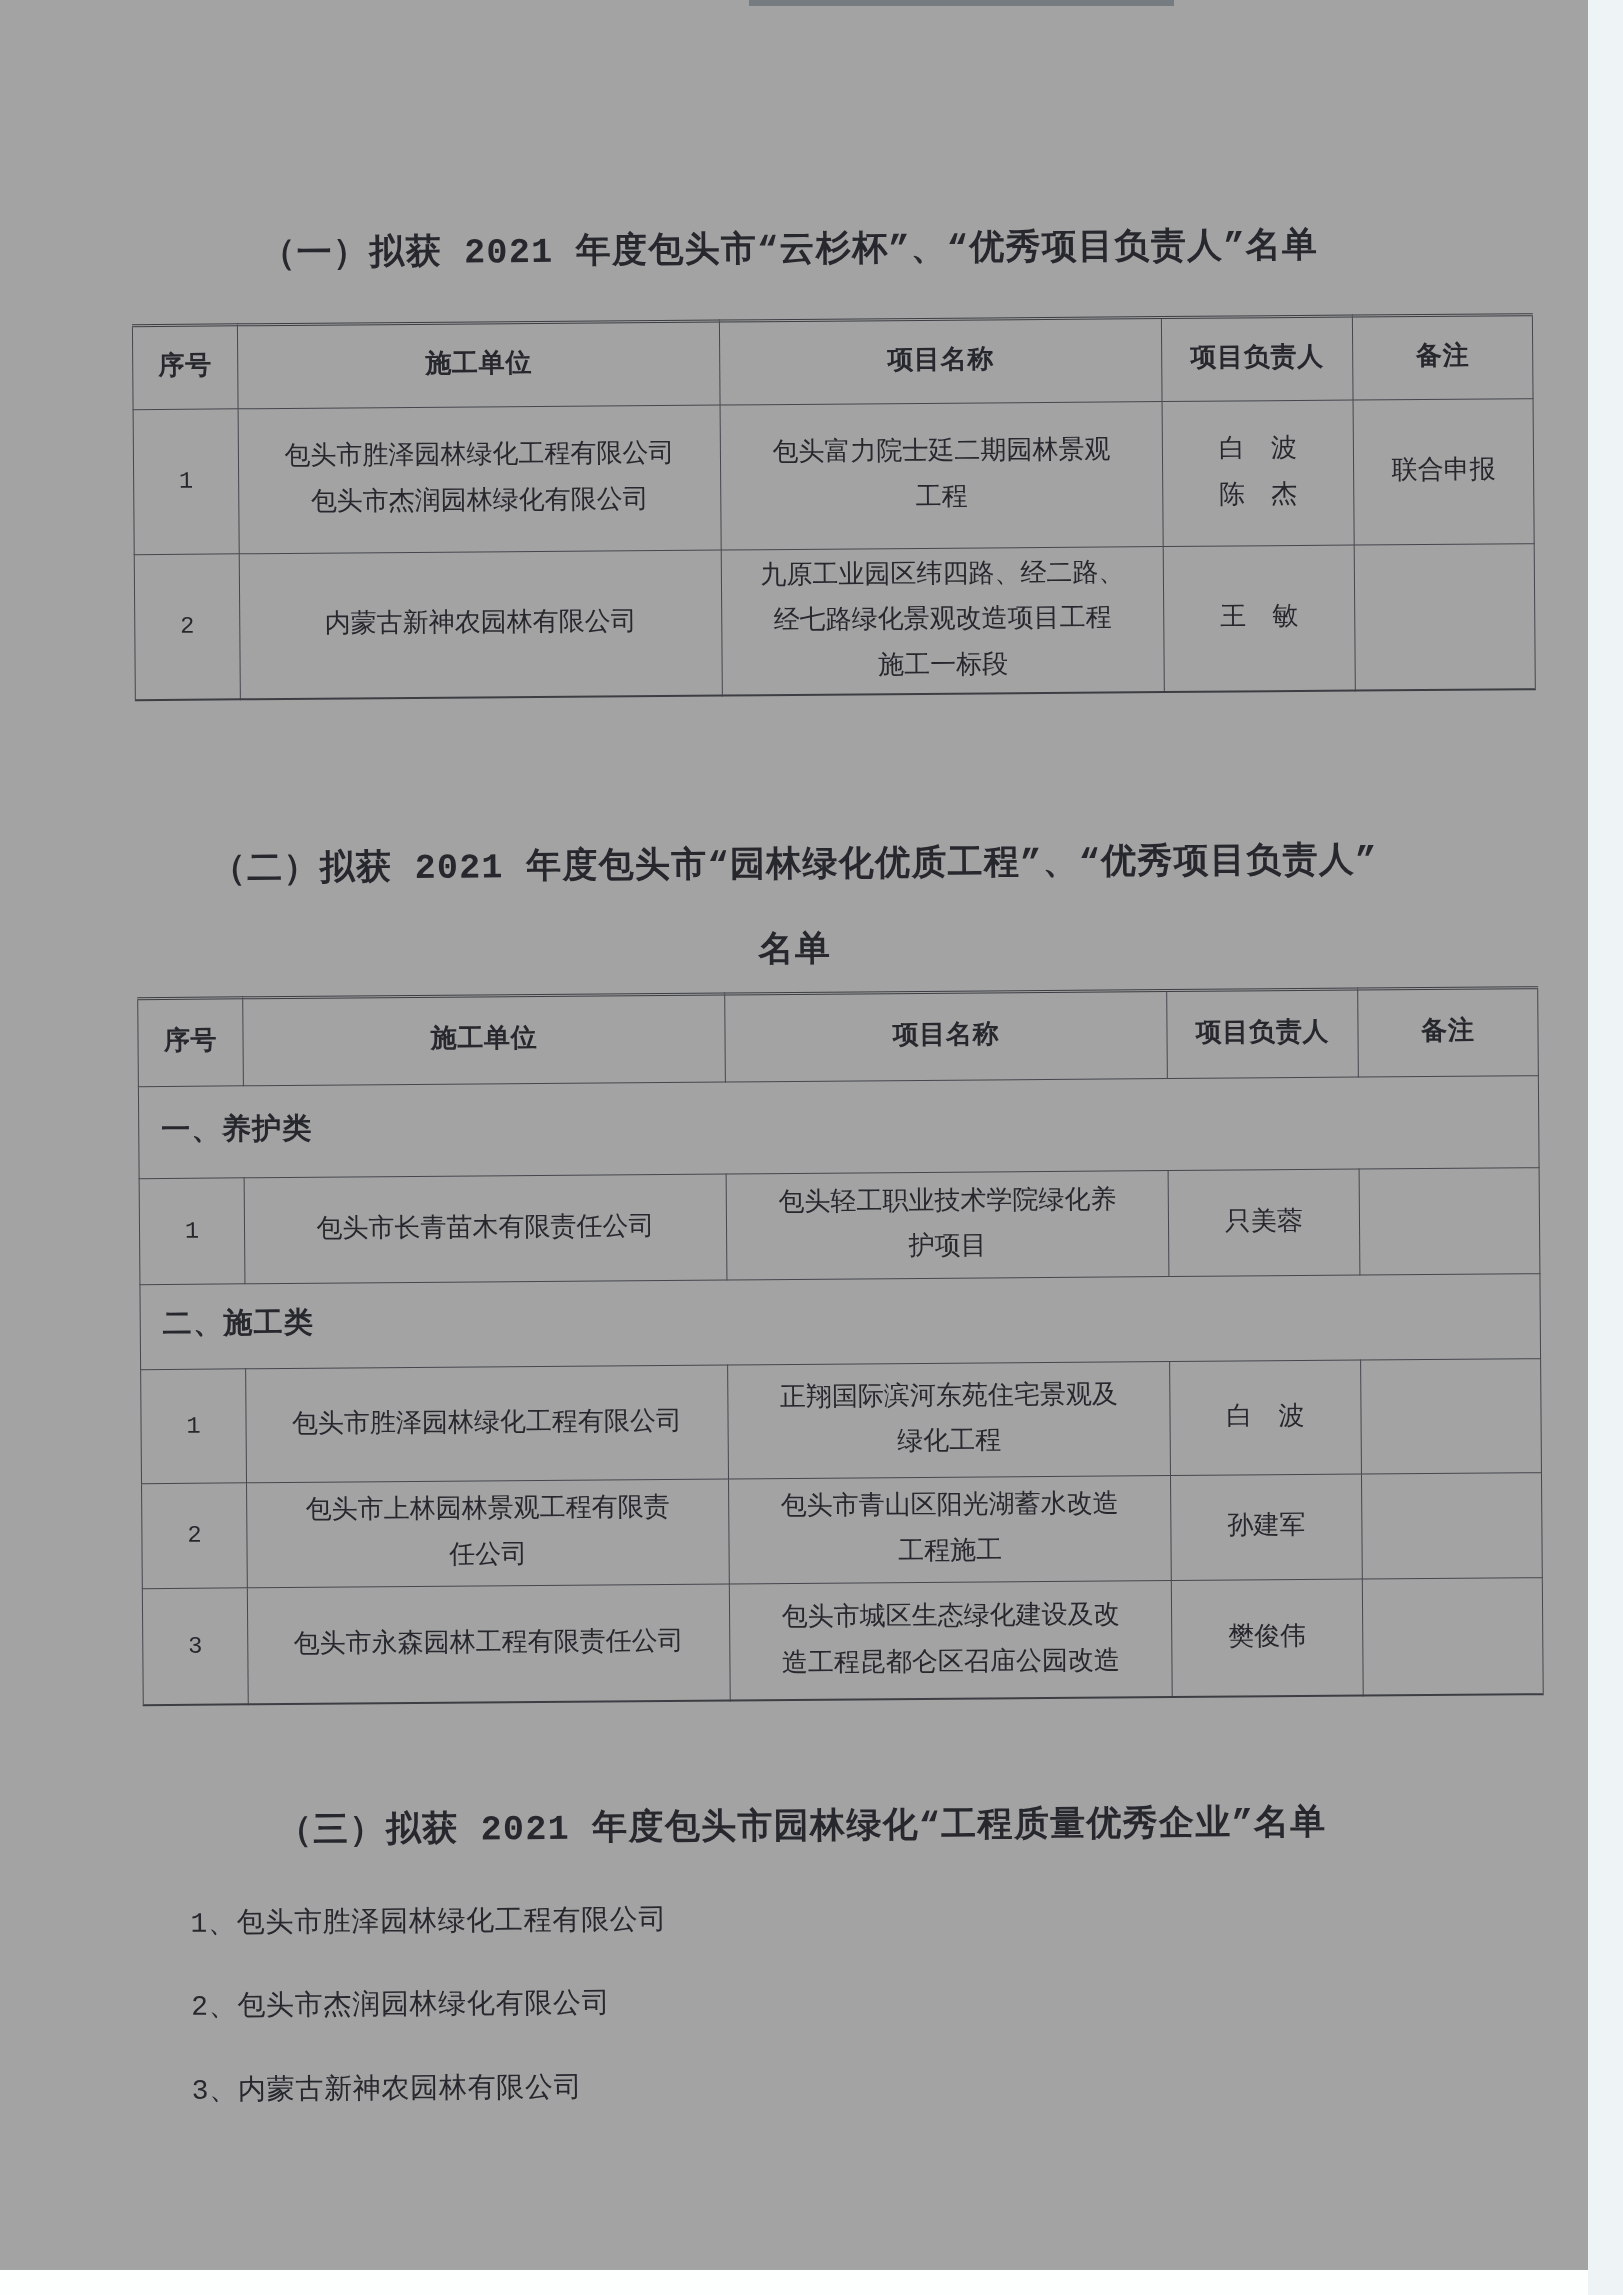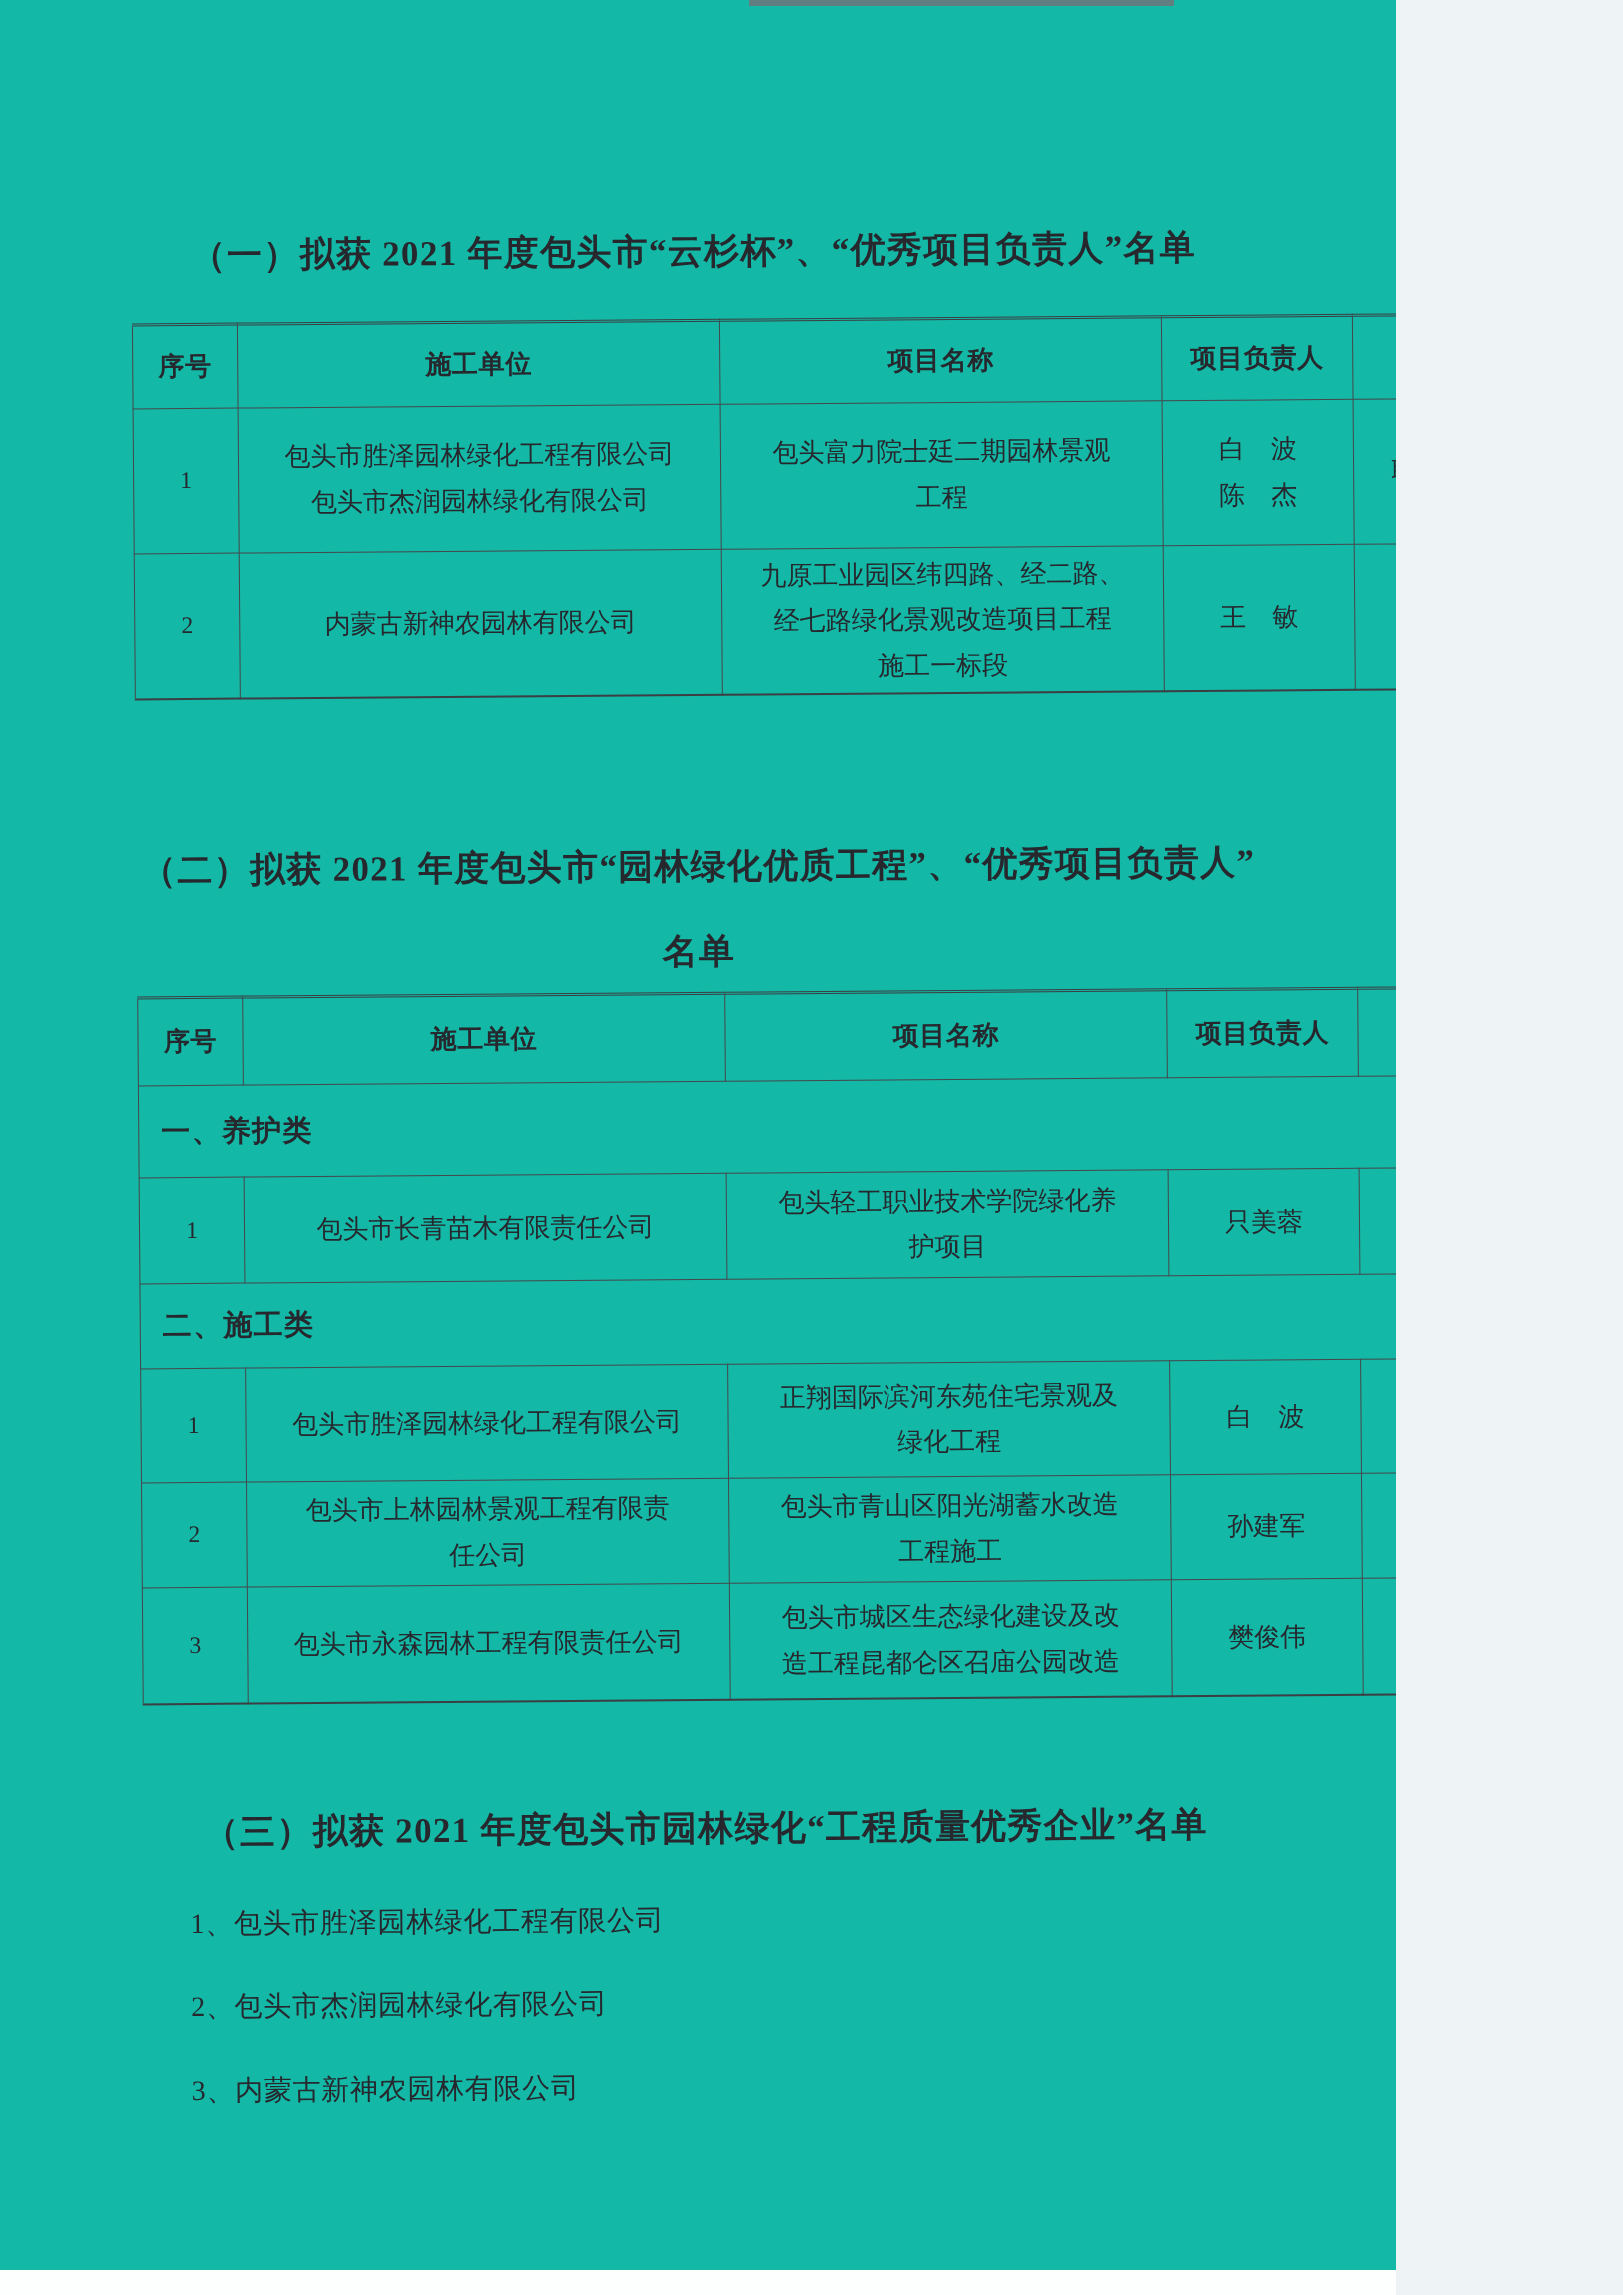--- a/index.html
+++ b/index.html
@@ -8,25 +8,26 @@
     width: 1624px;
     height: 2295px;
     overflow: hidden;
   }
   body {
     background: #eef3f6;
     font-family: "Liberation Serif", "DejaVu Serif", serif;
   }
   .sheet {
     position: relative;
-    width: 1396px;
+    width: 1588px;
     height: 2295px;
-    background: #14b8a6;
+    background: #a3a3a3;
     color: #24262c;
     overflow: hidden;
+    font-family: Liberation Mono, monospace;
   }
   .scan-artifact-top {
     position: absolute;
     top: 0;
     left: 749px;
     width: 425px;
     height: 5.9px;
     background: #6f747a;
     opacity: 0.85;
   }

